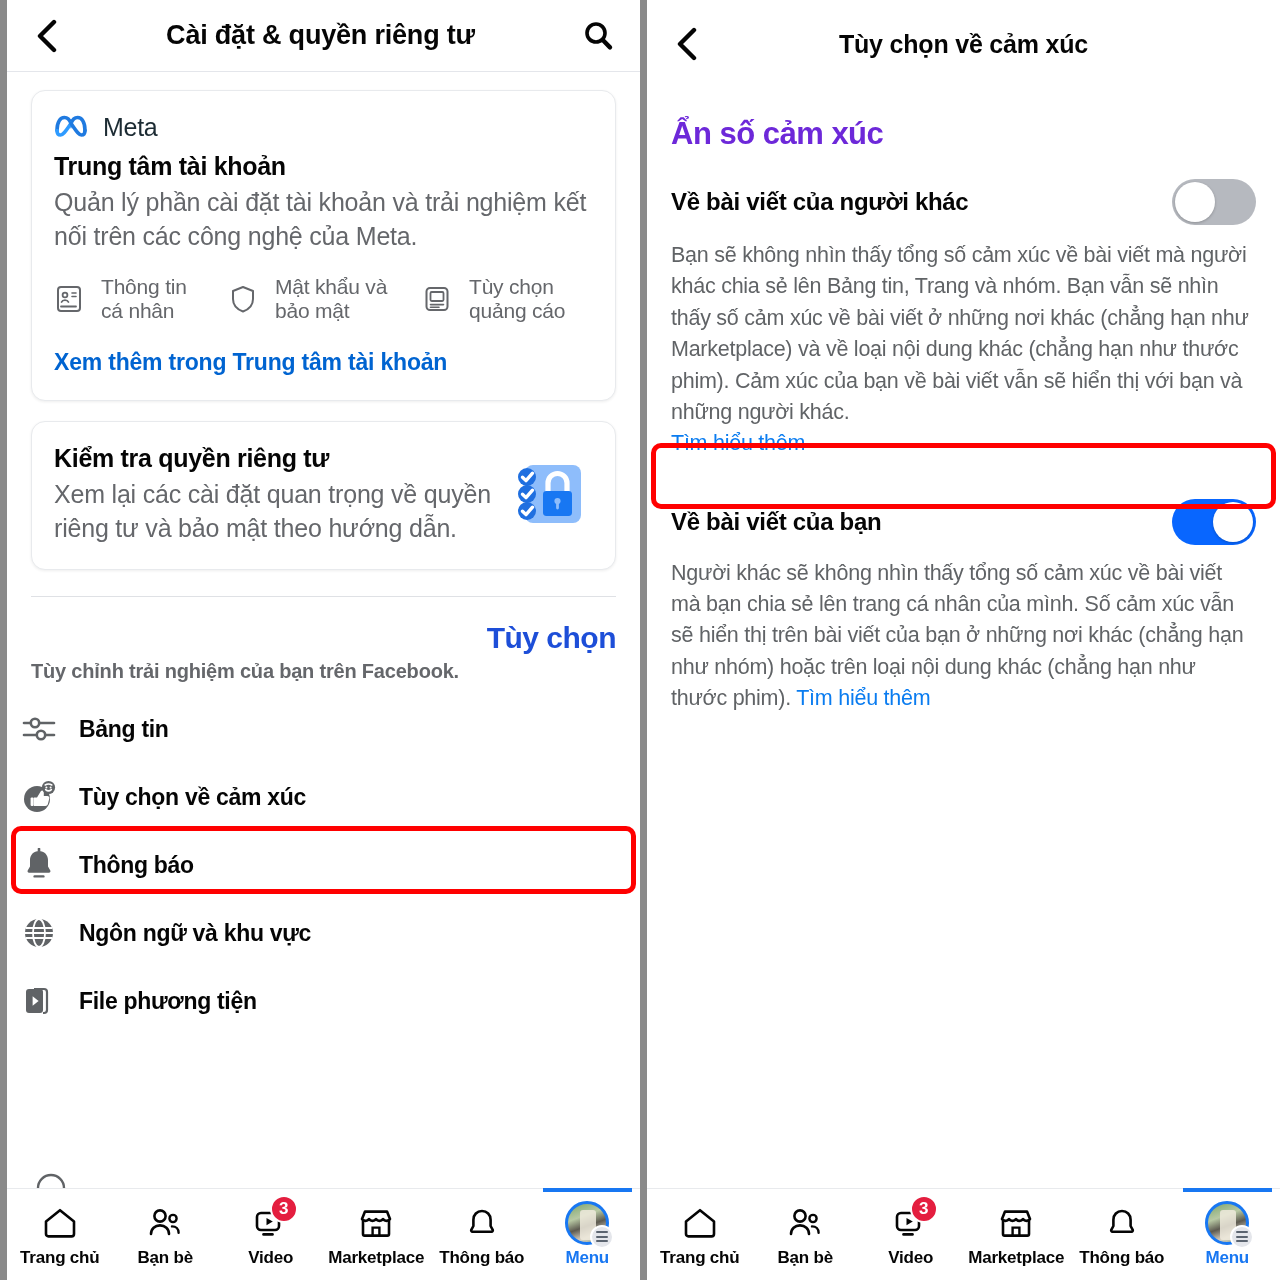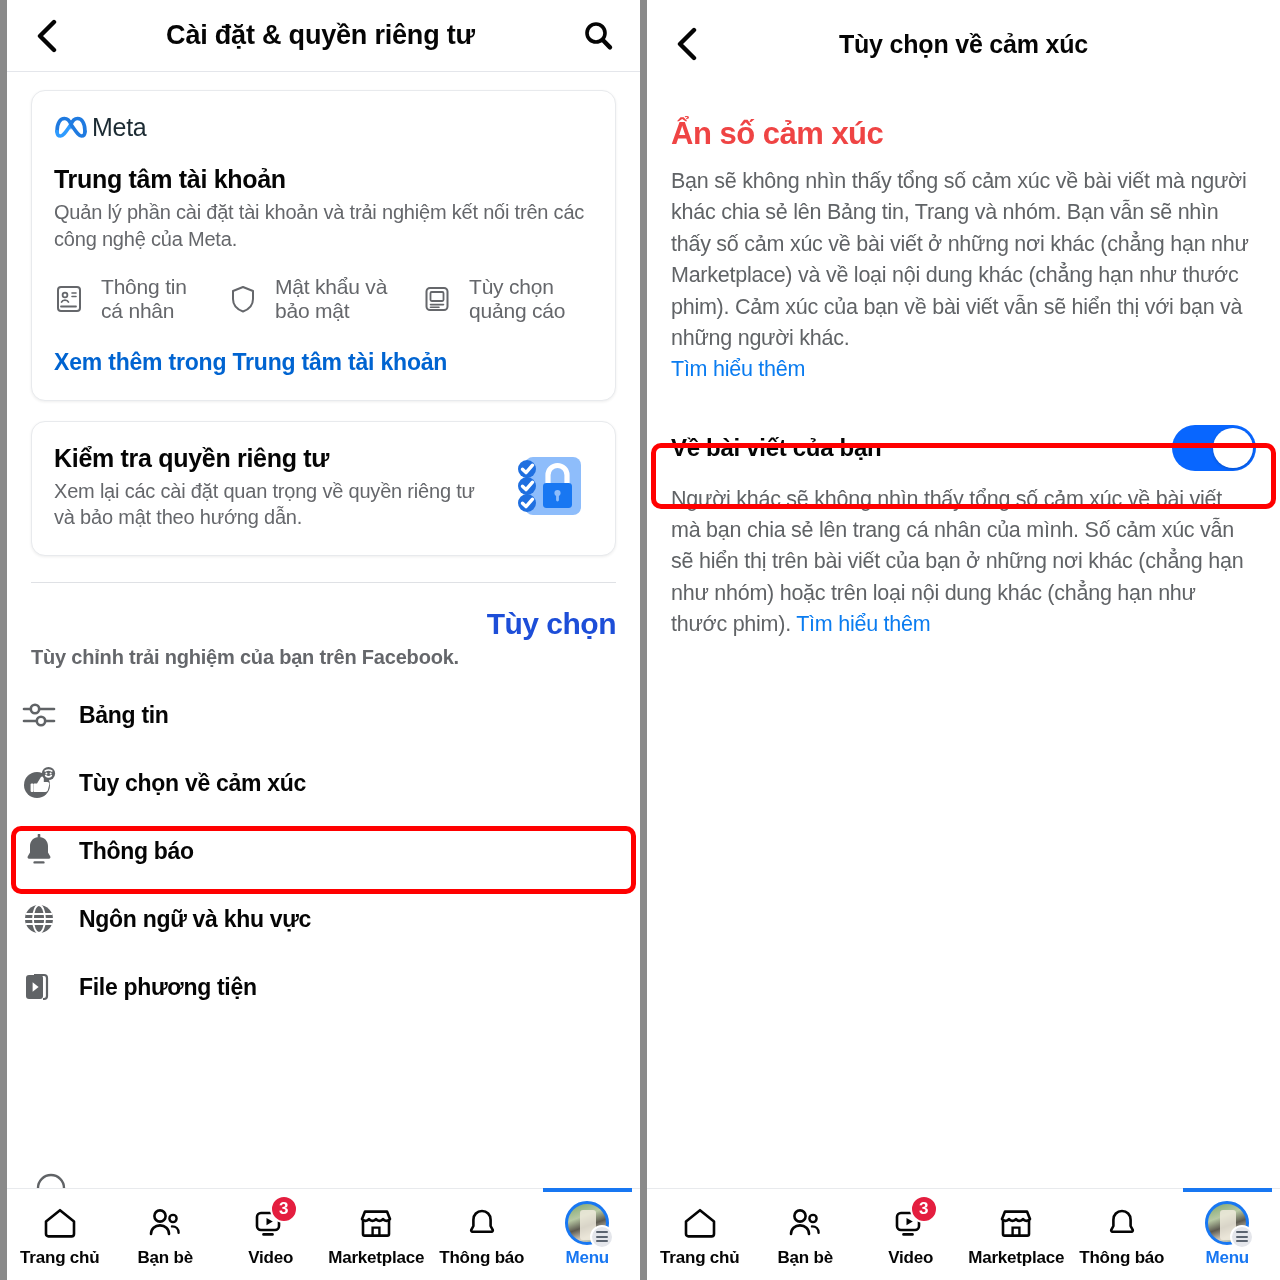--- a/index.html
+++ b/index.html
@@ -65,28 +65,28 @@
 
   
   .card {
     margin:18px 24px 0 24px;
     background:#fff;
     border:1px solid #e8eaed;
     border-radius:14px;
     box-shadow:0 1px 3px rgba(0,0,0,0.07);
     padding:22px 22px 24px 22px;
   }
-  .meta-row { display:flex; align-items:flex-end; gap:4px; margin-bottom:23px; }
+  .meta-row { display:flex; align-items:flex-start; gap:15px; margin-bottom:10px; }
   .meta-word { font-size:25px; color:#1c2b33; letter-spacing:-0.3px; }
   .card-title {
     font-size:25px; font-weight:bold; color:#050505;
     letter-spacing:-0.3px; margin-bottom:5px;
   }
   .card-desc {
-    font-size:20px; color:#65676b; line-height:1.34; letter-spacing:-0.2px;
+    font-size:25px; color:#65676b; line-height:1.34; letter-spacing:-0.2px;
   }
   .card-links { margin-top:22px; display:flex; flex-direction:row; gap:19px; }
   .card-link-row { display:flex; align-items:center; gap:17px; }
   .card-link-row .ico { width:30px; height:30px; flex:0 0 auto; display:flex; align-items:center; justify-content:center; }
   .card-link-row .lbl { font-size:21px; color:#65676b; letter-spacing:-0.2px; }
   .see-more {
     margin-top:26px;
     font-size:23px; font-weight:bold; color:#0064d1; letter-spacing:-0.2px;
   }
 
@@ -130,21 +130,21 @@
     position:absolute;
     border:5px solid #ff0000;
     border-radius:10px;
     pointer-events:none;
     z-index:30;
   }
 
   
   .r-pad { padding:0 24px; }
   .r-h1 {
-    font-size:31px; font-weight:bold; color:#ef4444;
+    font-size:31px; font-weight:bold; color:#6d28d9;
     letter-spacing:-0.5px; margin-top:28px;
   }
   .toggle-row {
     display:flex; align-items:center; justify-content:space-between;
     margin-top:26px;
     min-height:48px;
   }
   .toggle-label {
     font-size:24px; font-weight:bold; color:#050505; letter-spacing:-0.3px;
   }
@@ -518,20 +518,26 @@
         </svg>
       </div>
       <div class="hdr-title hdr-title-right">Tùy chọn về cảm xúc</div>
       <div class="hdr-spacer"></div>
     </div>
 
     <div class="body-scroll right-body">
       <div class="r-pad">
         <div class="r-h1">Ẩn số cảm xúc</div>
 
+        <div class="toggle-row">
+          <div class="toggle-label">Về bài viết của người khác</div>
+          <div class="switch off">
+            <div class="knob"></div>
+          </div>
+        </div>
         <div class="r-body"><span>Bạn sẽ không nhìn thấy tổng số cảm xúc về bài viết mà người khác chia sẻ lên Bảng tin, Trang và nhóm. Bạn vẫn sẽ nhìn thấy số cảm xúc về bài viết ở những nơi khác (chẳng hạn như Marketplace) và về loại nội dung khác (chẳng hạn như thước phim). Cảm xúc của bạn về bài viết vẫn sẽ hiển thị với bạn và những người khác. </span><br><span class="link-inline">Tìm hiểu thêm</span></div>
 
         <div class="toggle-row" style="margin-top:38px;">
           <div class="toggle-label">Về bài viết của bạn</div>
           <div class="switch on">
             <div class="knob"></div>
           </div>
         </div>
         <div class="r-body r-body-2"><span>Người khác sẽ không nhìn thấy tổng số cảm xúc về bài viết mà bạn chia sẻ lên trang cá nhân của mình. Số cảm xúc vẫn sẽ hiển thị trên bài viết của bạn ở những nơi khác (chẳng hạn như nhóm) hoặc trên loại nội dung khác (chẳng hạn như thước phim). </span><span class="link-inline">Tìm hiểu thêm</span></div>
       </div>

